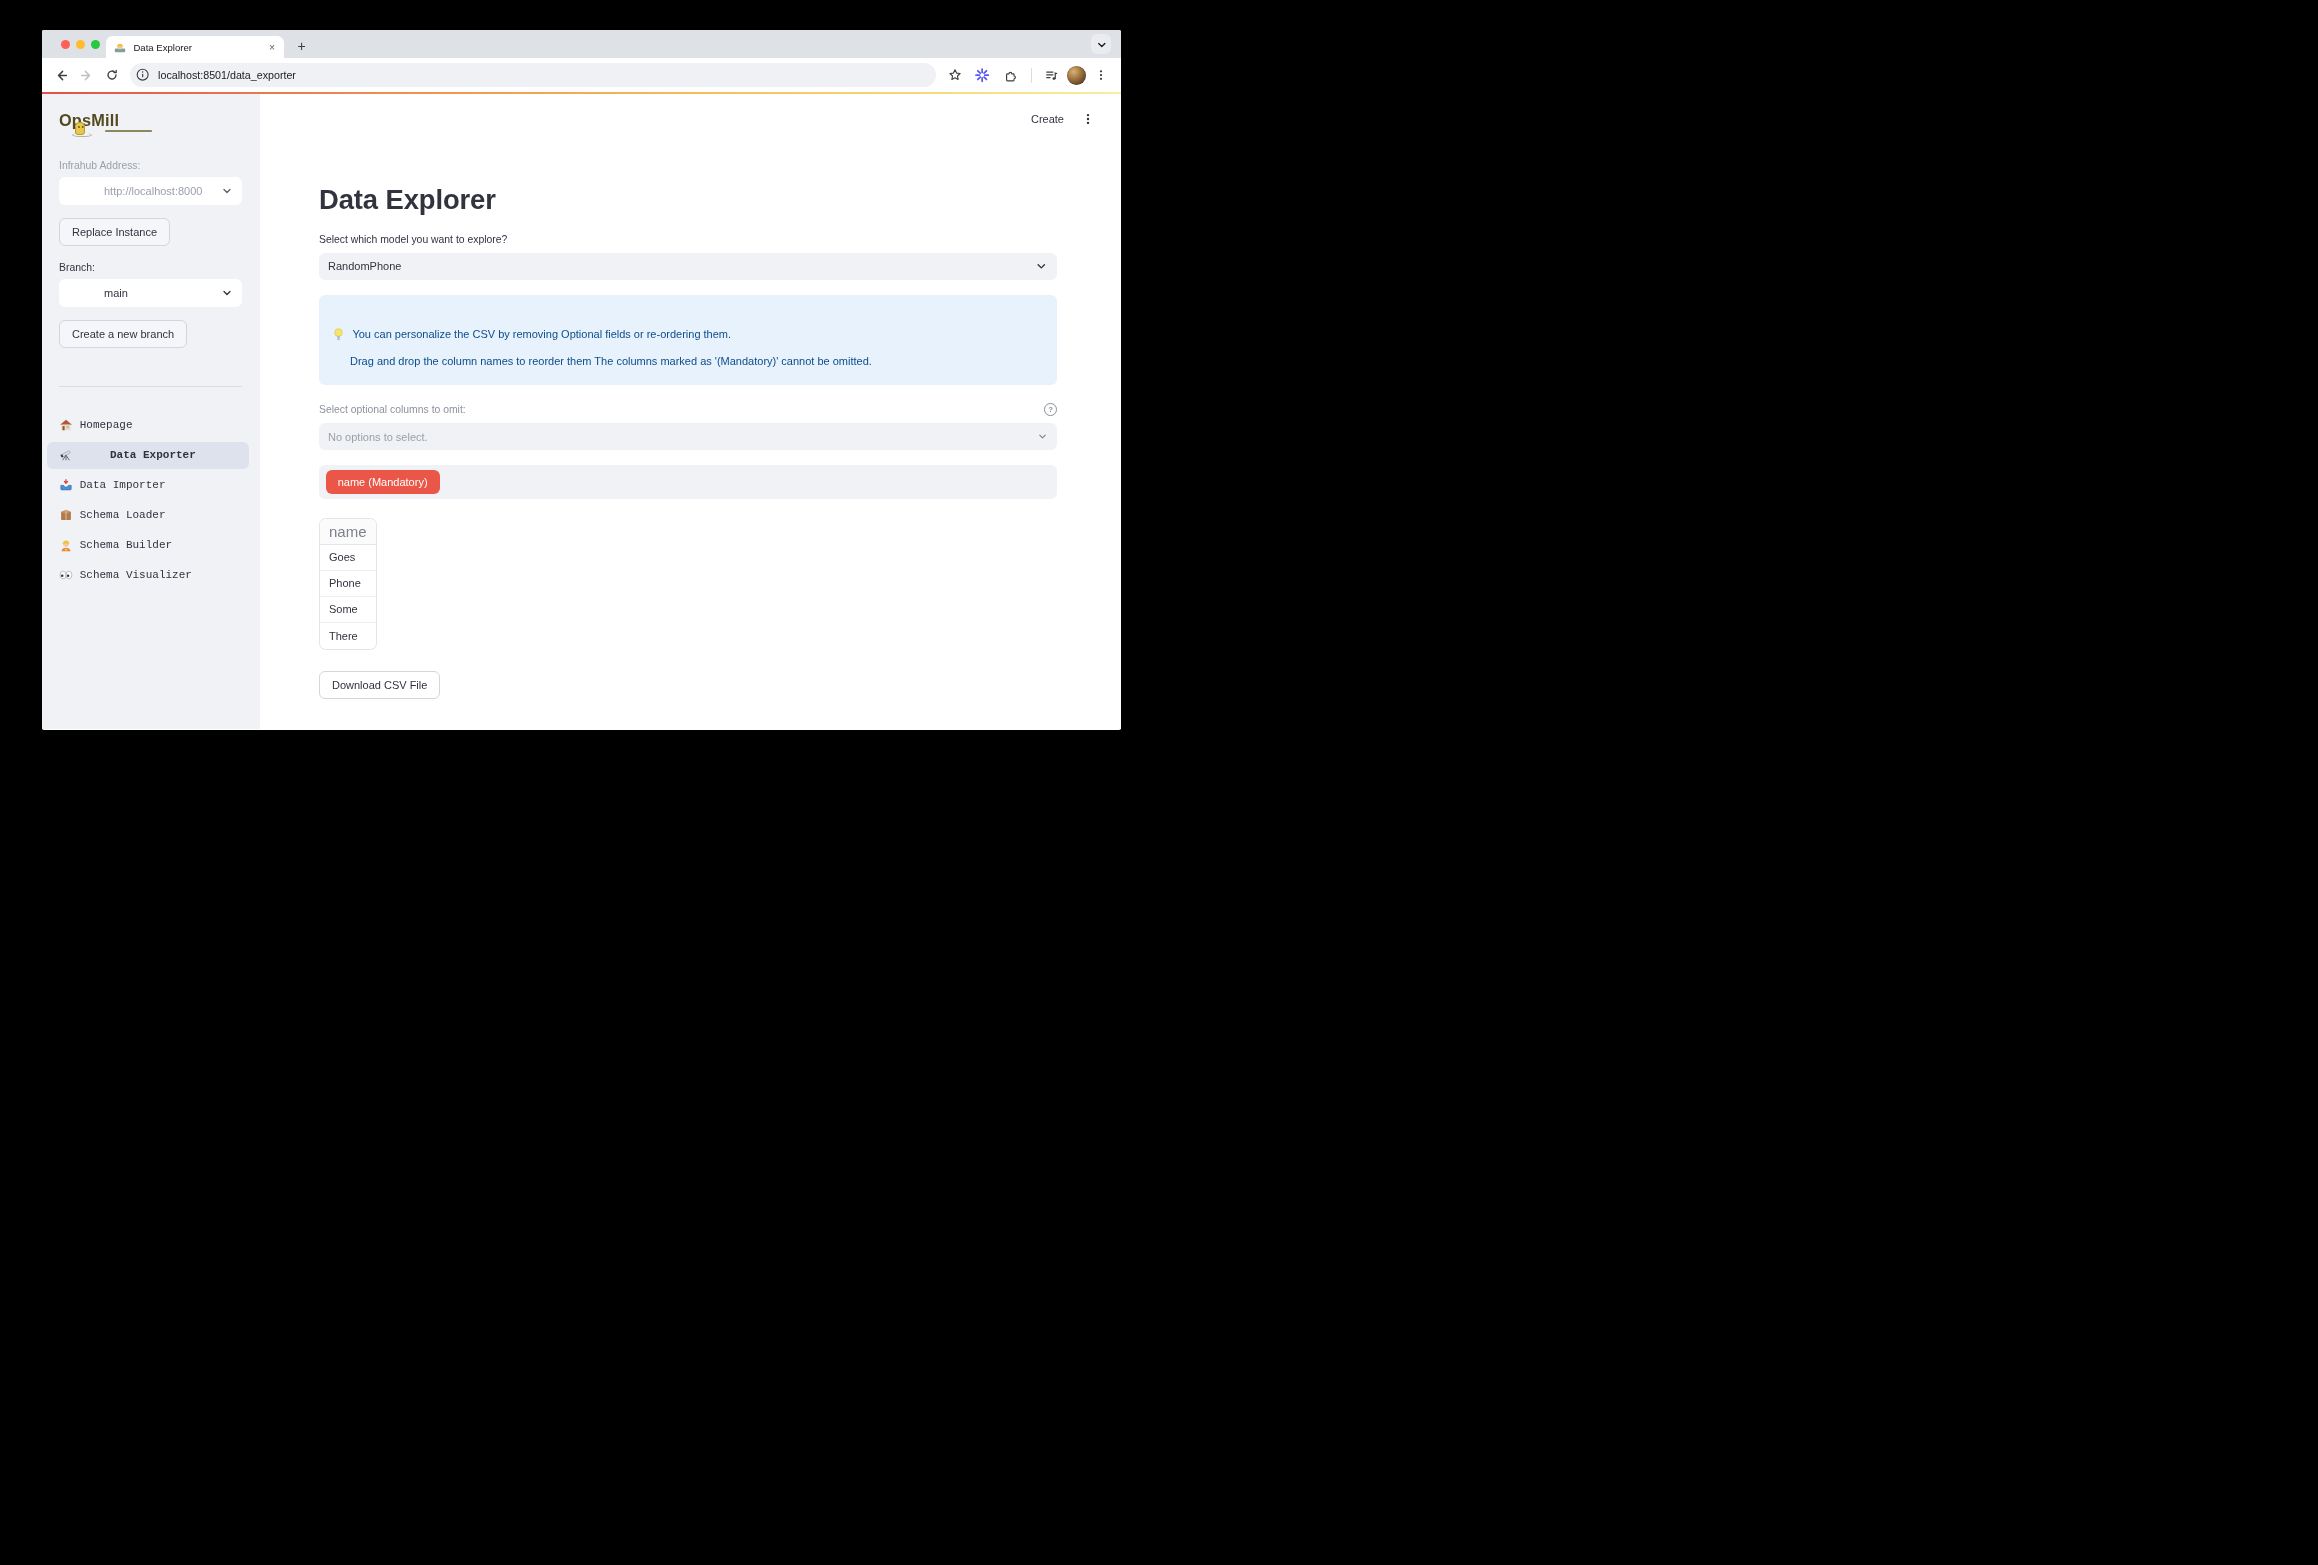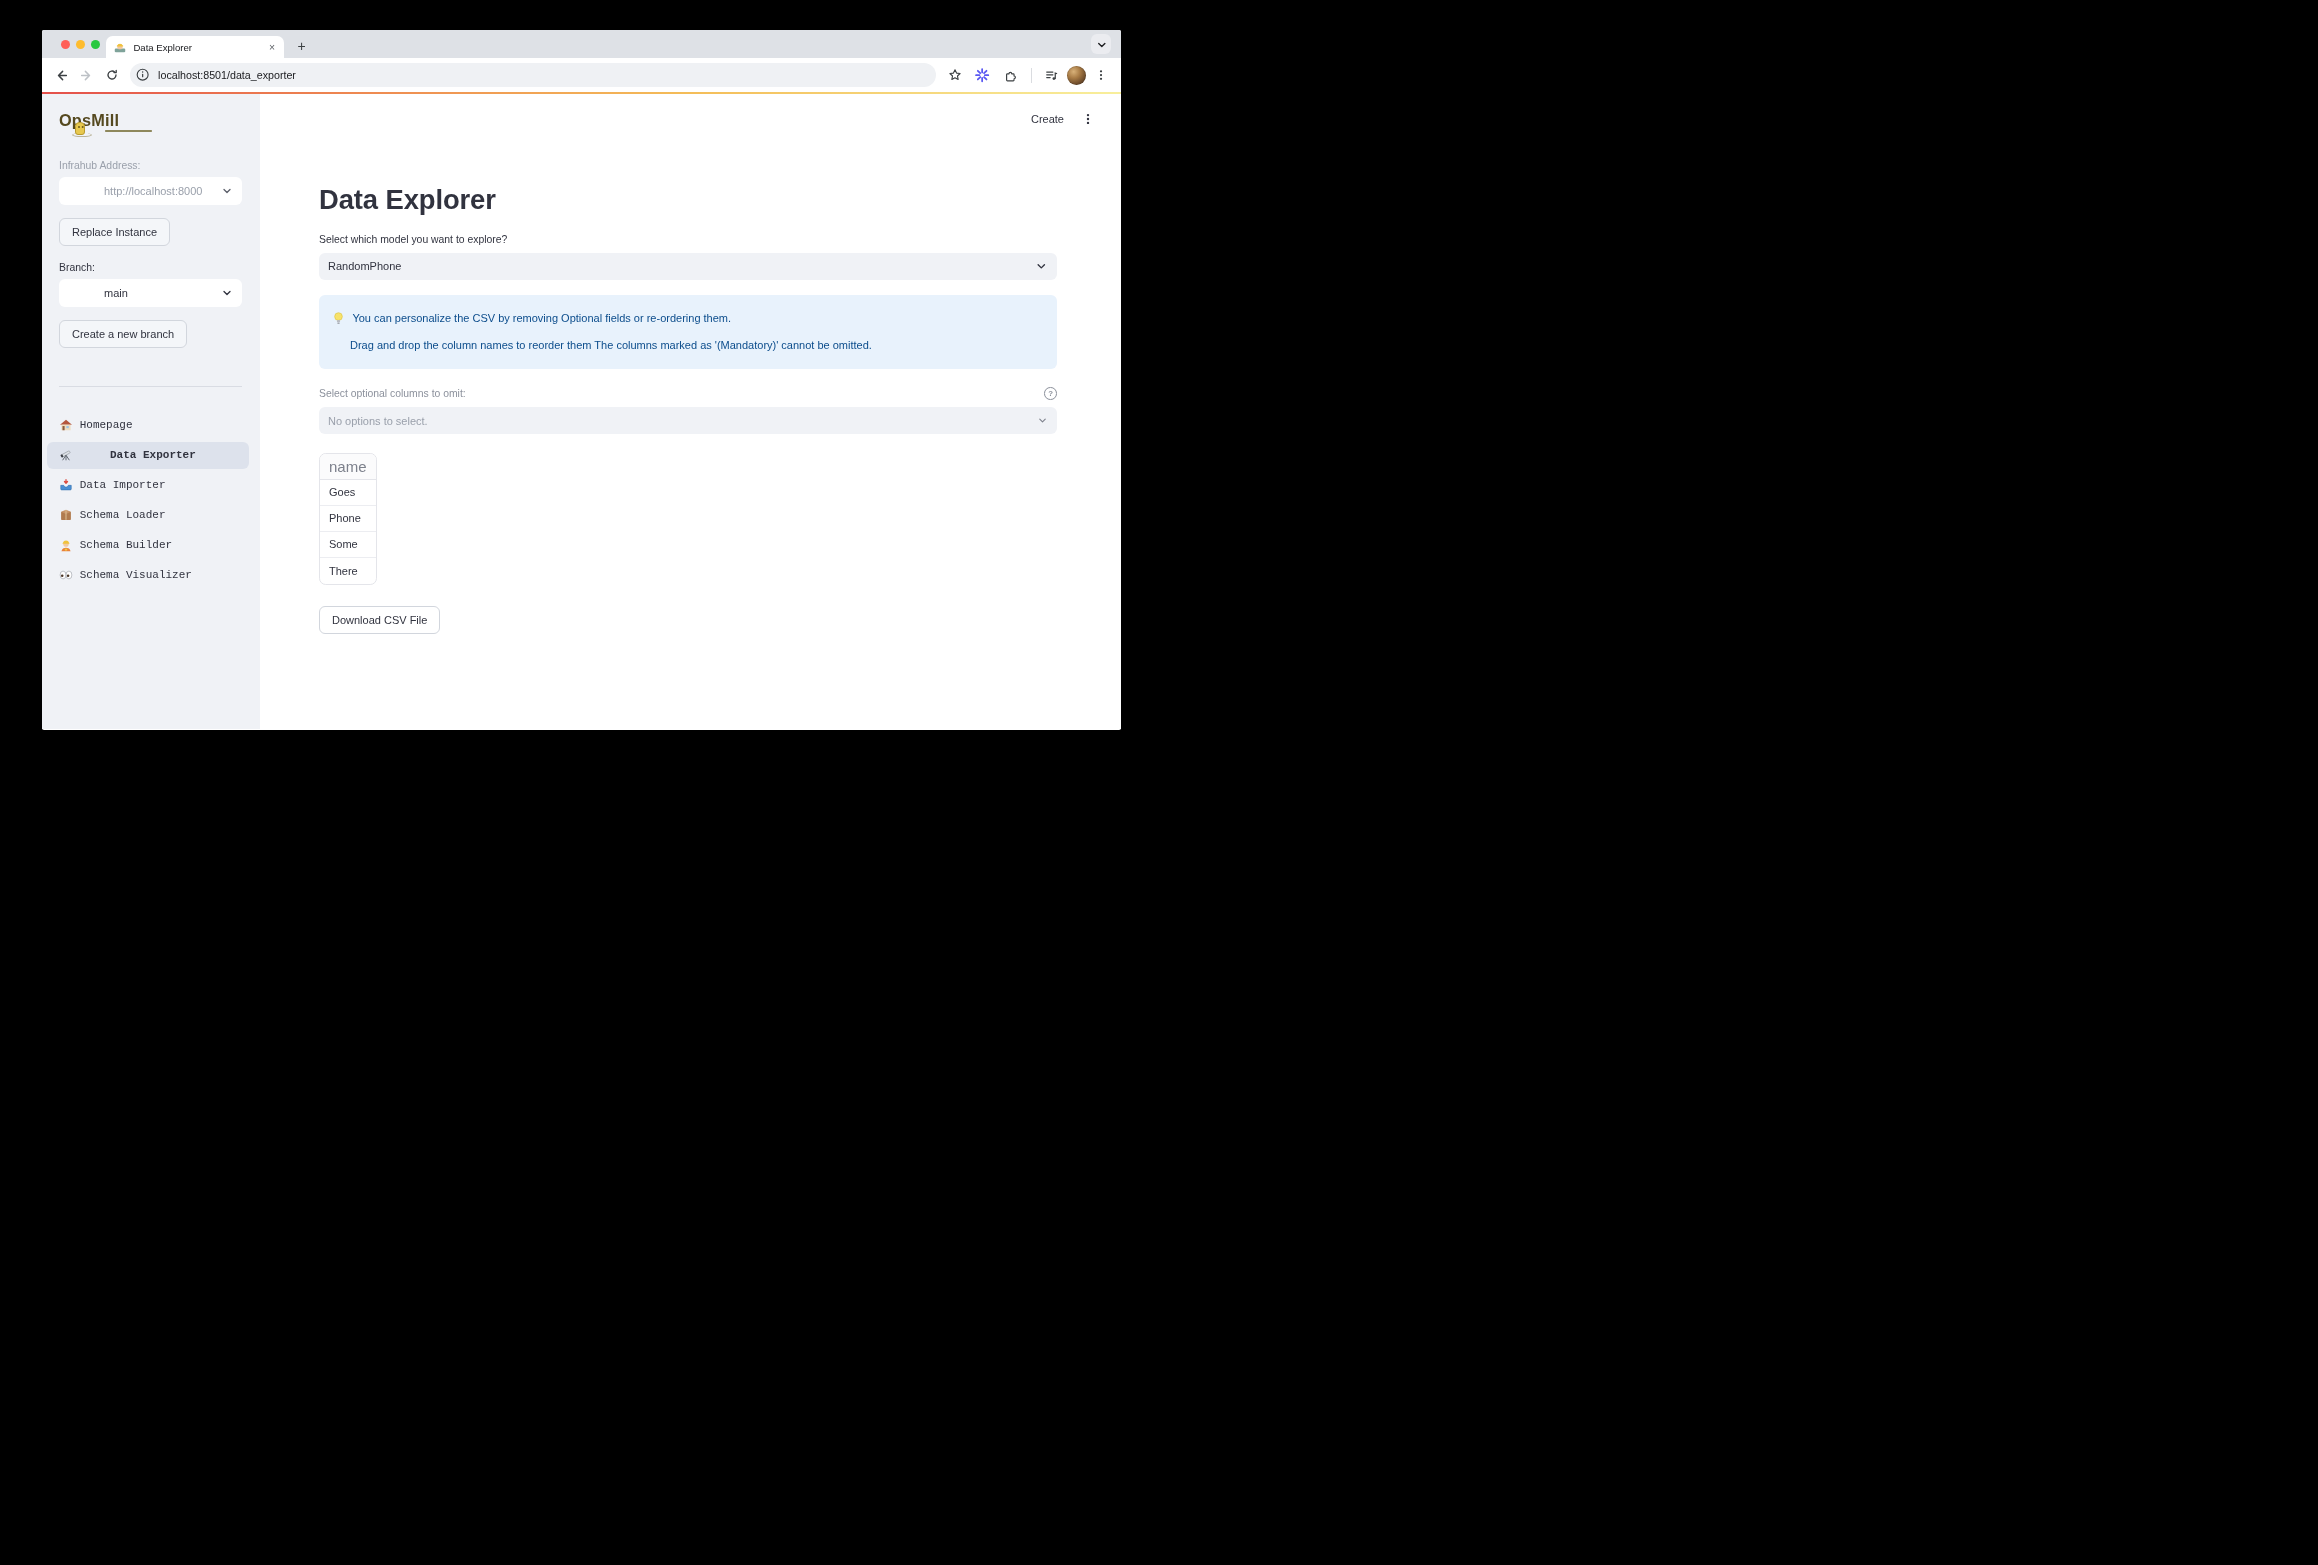--- a/index.html
+++ b/index.html
@@ -80,21 +80,21 @@
   
   .st-header { position:absolute; top:18.5px; right:27px; display:flex; align-items:center; gap:18px; }
   .deploy { font-size:11px; color:#31333f; }
   
   .col { width:738px; margin-left:59px; padding-top:90px; }
   .page-title { font-size:27.4px; line-height:31px; font-weight:700; color:#31333f; letter-spacing:-0.1px; }
   .field-label { font-size:10.4px; color:#31333f; margin-top:18.5px; margin-bottom:8.2px; }
   .st-select { background:#f0f2f6; height:27px; border-radius:6px; display:flex; align-items:center; padding:0 9px; }
   .st-select .val { font-size:11px; }
   .infobox { margin-top:15.6px; background:#e8f2fc; border-radius:6px; padding:15.6px 12px 18px; color:#0c4d8c; font-size:11px; }
-  .info-line1 { display:flex; align-items:center; gap:7.4px; }
+  .info-line1 { display:flex; align-items:center; gap:7.4px;margin-top:16px; }
   .info-line2 { margin-top:14px; margin-left:19px; }
   .omit-row { margin-top:18px; display:flex; align-items:center; justify-content:space-between; }
   .omit-label { font-size:10.4px; color:#8c919c; }
   .help-circle { width:12.6px; height:12.6px; border-radius:50%; border:1px solid #8b909b; color:#8b909b;
     font-size:7.8px; display:flex; align-items:center; justify-content:center; font-weight:700; }
   .multiselect { margin-top:7.4px; }
   .pill-strip { margin-top:15px; background:#f0f2f6; border-radius:6px; padding:5.2px 6.7px; height:34px; display:flex; align-items:center; }
   .pill { background:#ea5648; color:#fff; font-size:11px; border-radius:6px; padding:0 12px; height:24px;
     display:inline-flex; align-items:center; }
   .mini-table { margin-top:18.5px; display:inline-block; border:0.7px solid #e4e5ea; border-radius:6.7px; overflow:hidden; background:#fff; }
@@ -349,20 +349,23 @@
           <span class="omit-label">Select optional columns to omit:</span>
           <span class="help-circle">?</span>
         </div>
         <div class="st-select multiselect">
           <span class="val gray" style="flex:1">No options to select.</span>
           <svg width="11" height="11" viewBox="0 0 20 20">
               <path d="M5 7.5l5 5 5-5" fill="none" stroke="#7d818c" stroke-width="2" stroke-linecap="round" stroke-linejoin="round"></path>
             </svg>
         </div>
 
+        <div class="pill-strip">
+          <span class="pill">name (Mandatory)</span>
+        </div>
 
         <div class="mini-table">
           <div class="mt-head">name</div>
           <div class="mt-cell">Goes</div>
           <div class="mt-cell">Phone</div>
           <div class="mt-cell">Some</div>
           <div class="mt-cell">There</div>
         </div>
 
         <div>

